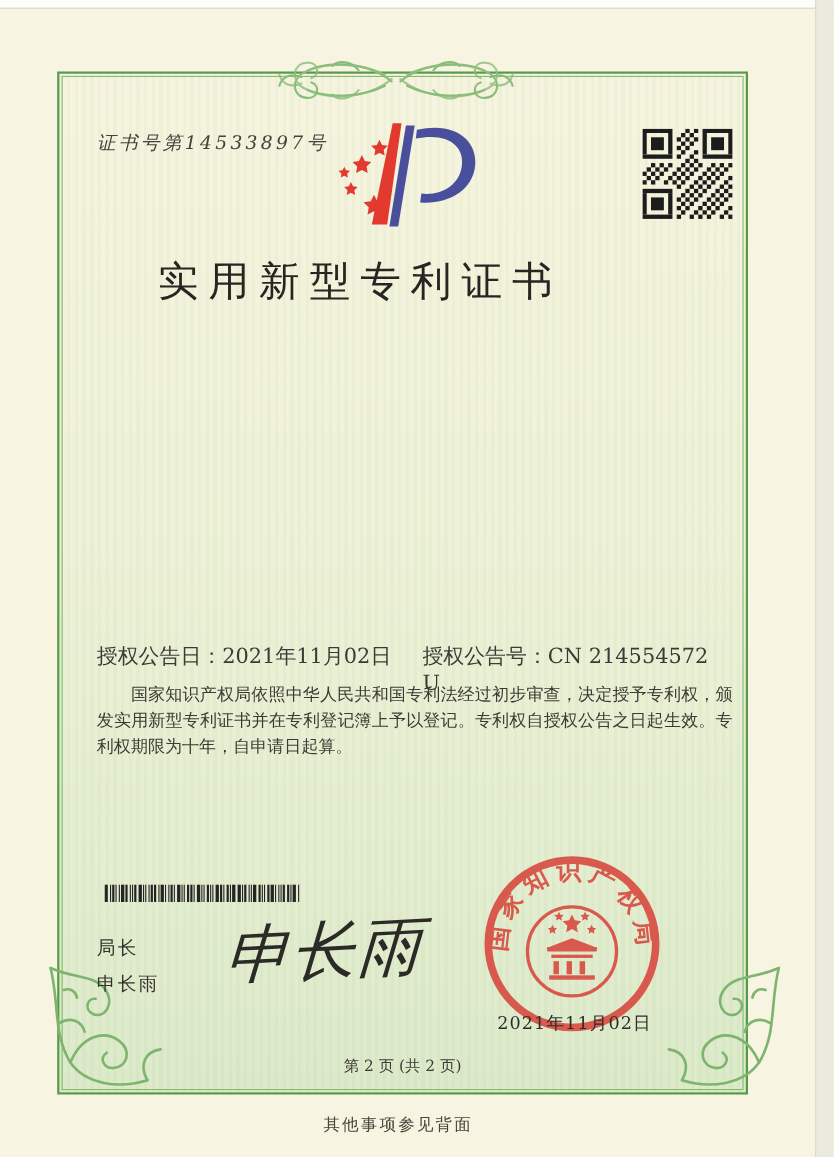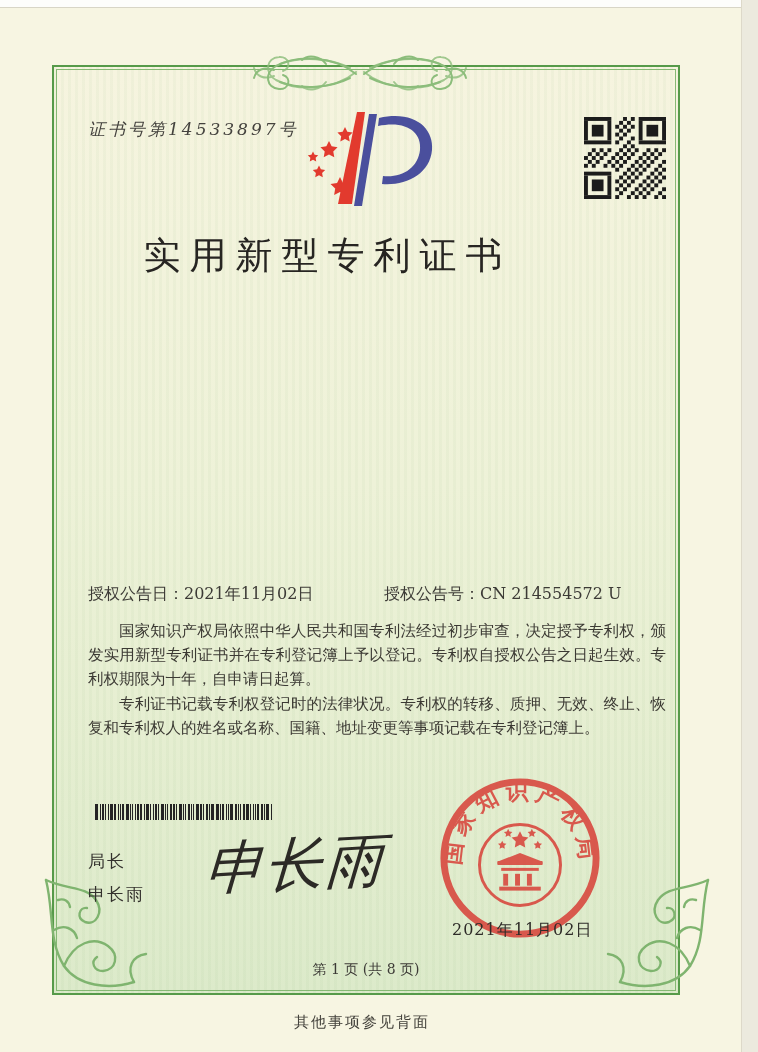--- a/index.html
+++ b/index.html
@@ -23,21 +23,21 @@
   .frame-outer:before{
     content:"";position:absolute;inset:2px;border:1px solid #85b973;
   }
   .frame-texture{
     position:absolute;inset:0;
     background:repeating-linear-gradient(90deg,rgba(130,175,115,0.06) 0 3px,rgba(0,0,0,0) 3px 7px);
   }
   
   .cert-no{left:88px;top:118px;font-size:17px;letter-spacing:3px;color:#44423e;font-style:italic;}
   .title{left:52px;top:231px;width:551px;text-align:center;font-size:37px;letter-spacing:9px;color:#272522;font-weight:500;}
-  .grant-row{left:88px;top:584px;width:570px;font-size:16px;color:#3c3a36;}
+  .grant-row{left:88px;top:584px;width:570px;font-size:19px;color:#3c3a36;}
   .grant-no{position:absolute;left:296px;top:0;}
   .body-text{left:88px;top:620px;width:578px;font-size:15.5px;line-height:24px;text-align:justify;color:#3c3a34;}
   .body-text p{margin:0 0 1px 0;text-indent:2em;font-family:Liberation Mono, monospace;}
   .director-label{left:88px;top:850px;font-size:17px;letter-spacing:2px;font-family:Liberation Mono, monospace;color:#33312d;}
   .director-name{left:88px;top:883px;font-size:17px;letter-spacing:2px;font-family:"DejaVu Sans","Liberation Sans",sans-serif;color:#33312d;}
   .signature{
     left:205px;top:826px;width:200px;font-size:58px;color:#2c2a26;
     font-style:italic;letter-spacing:2px;transform:rotate(-3deg) skewX(-6deg);
     font-family:"DejaVu Serif",serif;white-space:nowrap;
   }
@@ -234,21 +234,20 @@
 
 <div class="abs title">实用新型专利证书</div>
 
 <div class="abs grant-row">
   <span>授权公告日：</span><span>2021年11月02日</span>
   <span class="grant-no"><span>授权公告号：</span><span>CN 214554572 U</span></span>
 </div>
 
 <div class="abs body-text">
   <p>国家知识产权局依照中华人民共和国专利法经过初步审查，决定授予专利权，颁发实用新型专利证书并在专利登记簿上予以登记。专利权自授权公告之日起生效。专利权期限为十年，自申请日起算。</p>
-  <p>专利证书记载专利权登记时的法律状况。专利权的转移、质押、无效、终止、恢复和专利权人的姓名或名称、国籍、地址变更等事项记载在专利登记簿上。</p>
 </div>
 
 <svg class="abs" style="left:95px;top:804px;" width="180" height="16" viewBox="0 0 180 16" id="barcode">
     <rect x="0" y="0" width="3" height="16" fill="#242424"></rect>
     <rect x="5" y="0" width="1" height="16" fill="#242424"></rect>
     <rect x="7" y="0" width="2" height="16" fill="#242424"></rect>
     <rect x="10" y="0" width="1" height="16" fill="#242424"></rect>
     <rect x="13" y="0" width="1" height="16" fill="#242424"></rect>
     <rect x="15" y="0" width="3" height="16" fill="#242424"></rect>
     <rect x="19" y="0" width="2" height="16" fill="#242424"></rect>
@@ -329,15 +328,15 @@
       <rect x="68" y="101" width="5" height="12"></rect>
       <rect x="80" y="101" width="5" height="12"></rect>
       <rect x="92" y="101" width="5" height="12"></rect>
       <rect x="64" y="114" width="42" height="4"></rect>
       <path d="M64,88 L85,80 L106,88 Z"></path>
     </g>
   </g>
 </svg>
 <div class="abs seal-date">2021年11月02日</div>
 
-<div class="abs page-info">第 1 页 (共 8 页)</div>
+<div class="abs page-info">第 2 页 (共 2 页)</div>
 
 <div class="abs back-note">其他事项参见背面</div>
 
 </body></html>

